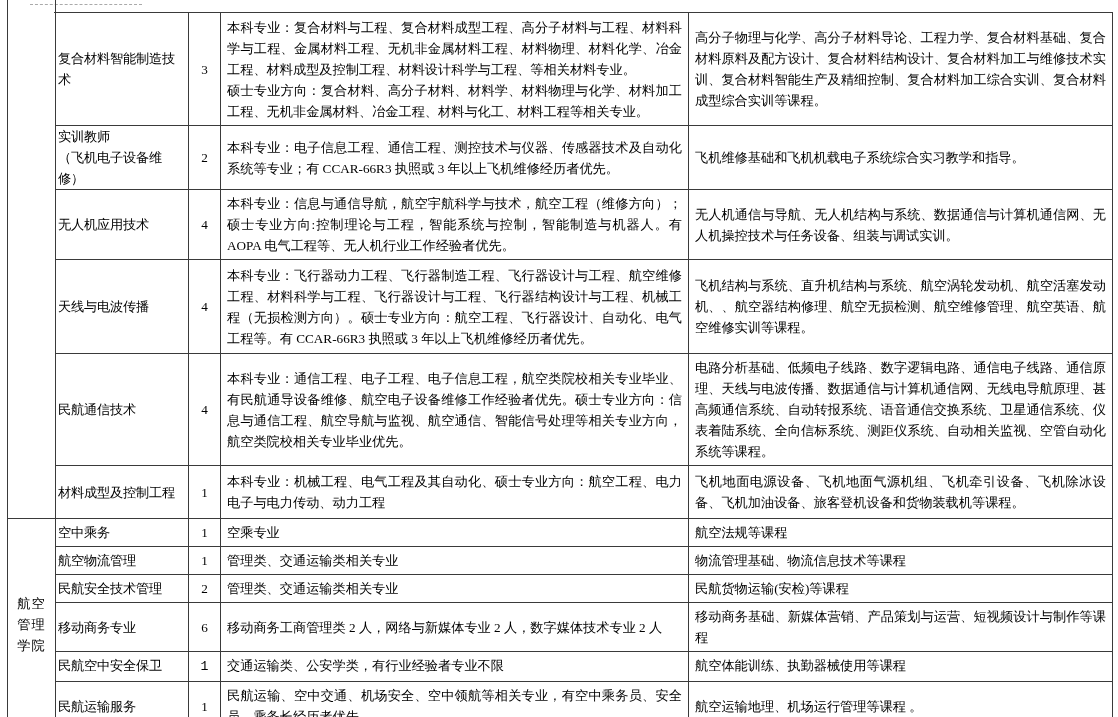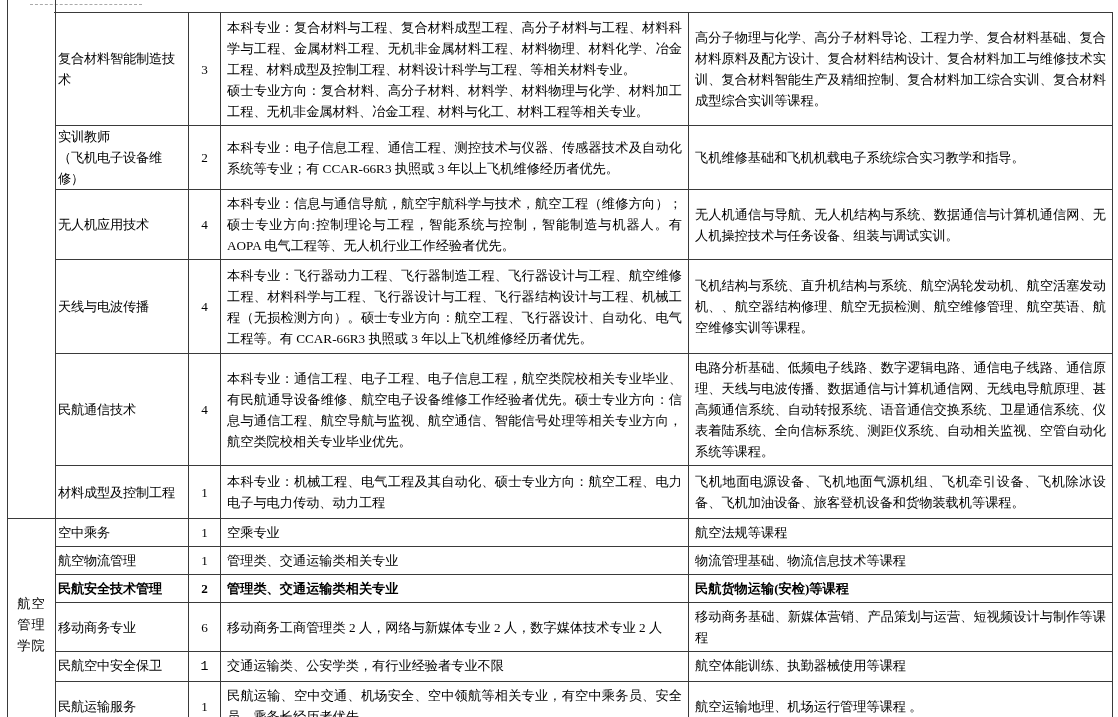--- a/index.html
+++ b/index.html
@@ -119,21 +119,21 @@
           <td class="count">1</td>
           <td class="requirements">空乘专业</td>
           <td class="courses">航空法规等课程</td>
         </tr>
         <tr style="height: 25px;">
           <td class="position">航空物流管理</td>
           <td class="count">1</td>
           <td class="requirements">管理类、交通运输类相关专业</td>
           <td class="courses">物流管理基础、物流信息技术等课程</td>
         </tr>
-        <tr style="height: 25px; font-weight: bold;">
+        <tr style="height: 25px;">
           <td class="position">民航安全技术管理</td>
           <td class="count">2</td>
           <td class="requirements">管理类、交通运输类相关专业</td>
           <td class="courses">民航货物运输(安检)等课程</td>
         </tr>
         <tr style="height: 48px;">
           <td class="position">移动商务专业</td>
           <td class="count">6</td>
           <td class="requirements">移动商务工商管理类 2 人，网络与新媒体专业 2 人，数字媒体技术专业 2 人</td>
           <td class="courses">移动商务基础、新媒体营销、产品策划与运营、短视频设计与制作等课程</td>

